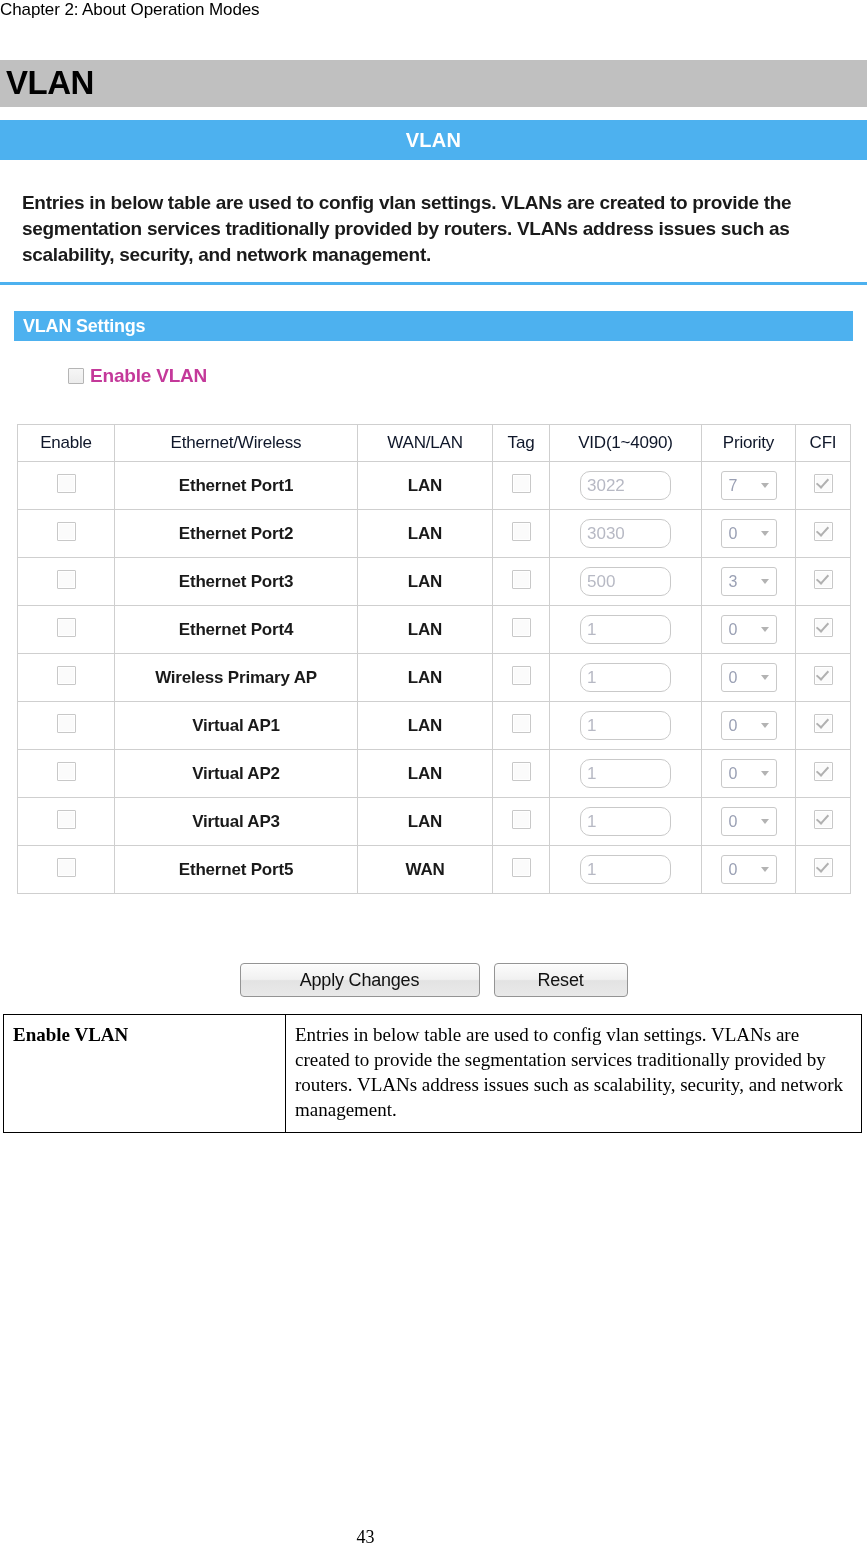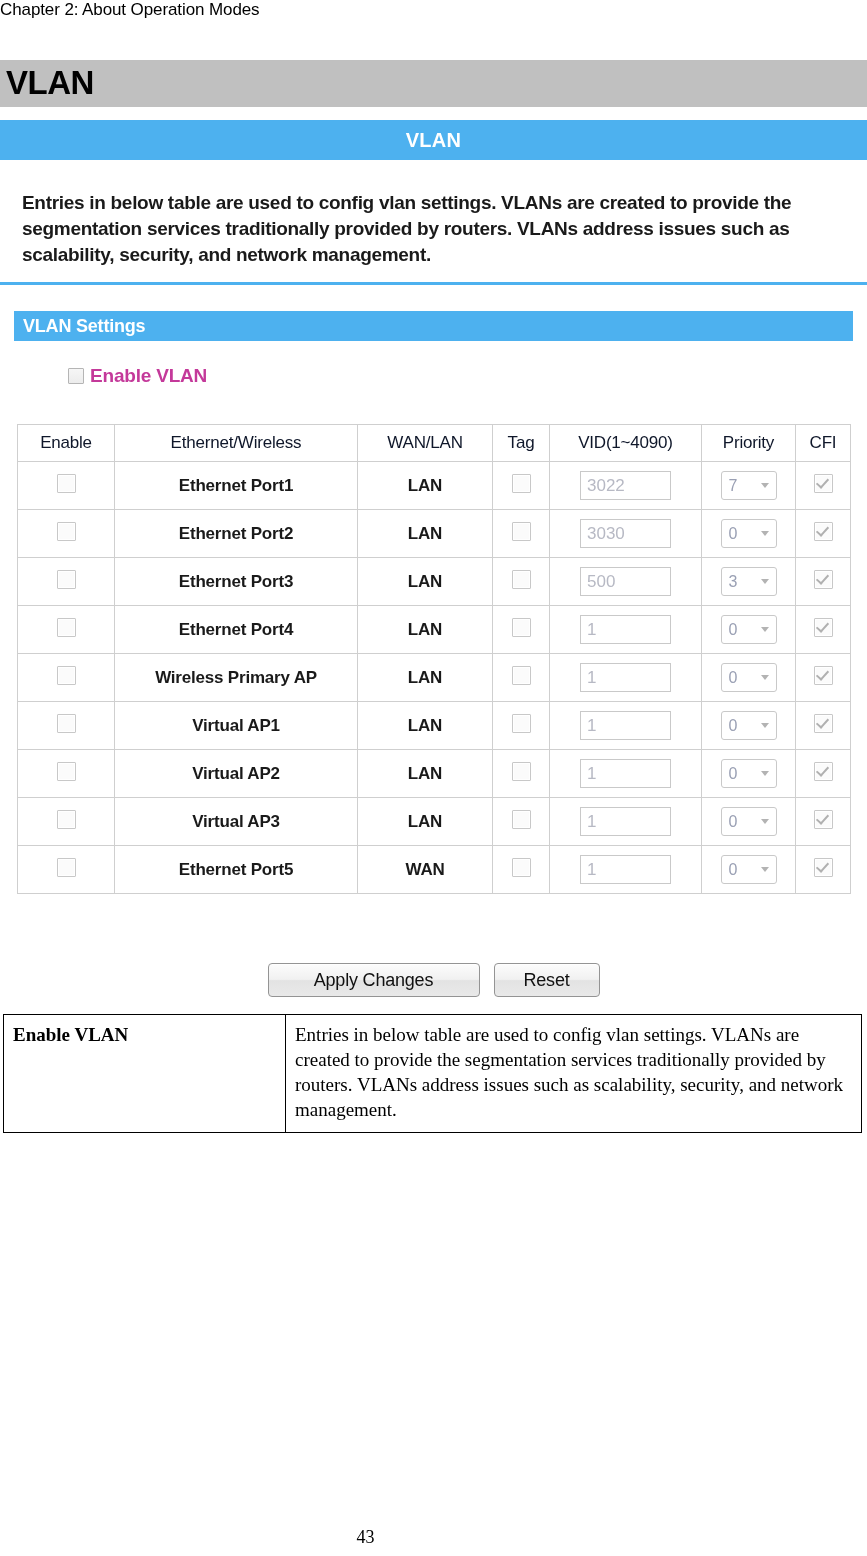--- a/index.html
+++ b/index.html
@@ -197,21 +197,21 @@
   .col-vid      { width: 152px; }
   .col-prio     { width: 94px; }
   .col-cfi      { width: 55px; }
 
   
   .vid-input {
     width: 91px;
     height: 29px;
     box-sizing: border-box;
     border: 1px solid #c9c9c9;
-    border-radius: 0;
+    border-radius: 10px;
     background: #ffffff;
     color: #b7b9c4;
     font-size: 17px;
     font-family: "Liberation Sans", sans-serif;
     padding-left: 6px;
     text-align: left;
     font-weight: normal;
     outline: none;
   }
 
@@ -253,21 +253,21 @@
     gap: 14px;
   }
   .btn {
     border: 1px solid #949494;
     border-radius: 4px;
     background: linear-gradient(#fcfcfc 0%, #f1f1f1 48%, #e3e3e3 52%, #e9e9e9 100%);
     font-size: 18px;
     font-family: "Liberation Sans", sans-serif;
     color: #111;
     height: 32px;
-    padding: 0 14px;
+    padding: 0 28px;
     display: inline-flex;
     align-items: center;
     justify-content: center;
     letter-spacing: -0.2px;
     box-shadow: 0 1px 0 rgba(255,255,255,.7) inset;
   }
   .btn.apply { width: 182px; }
   .btn.reset { width: 76px; }
 
   

